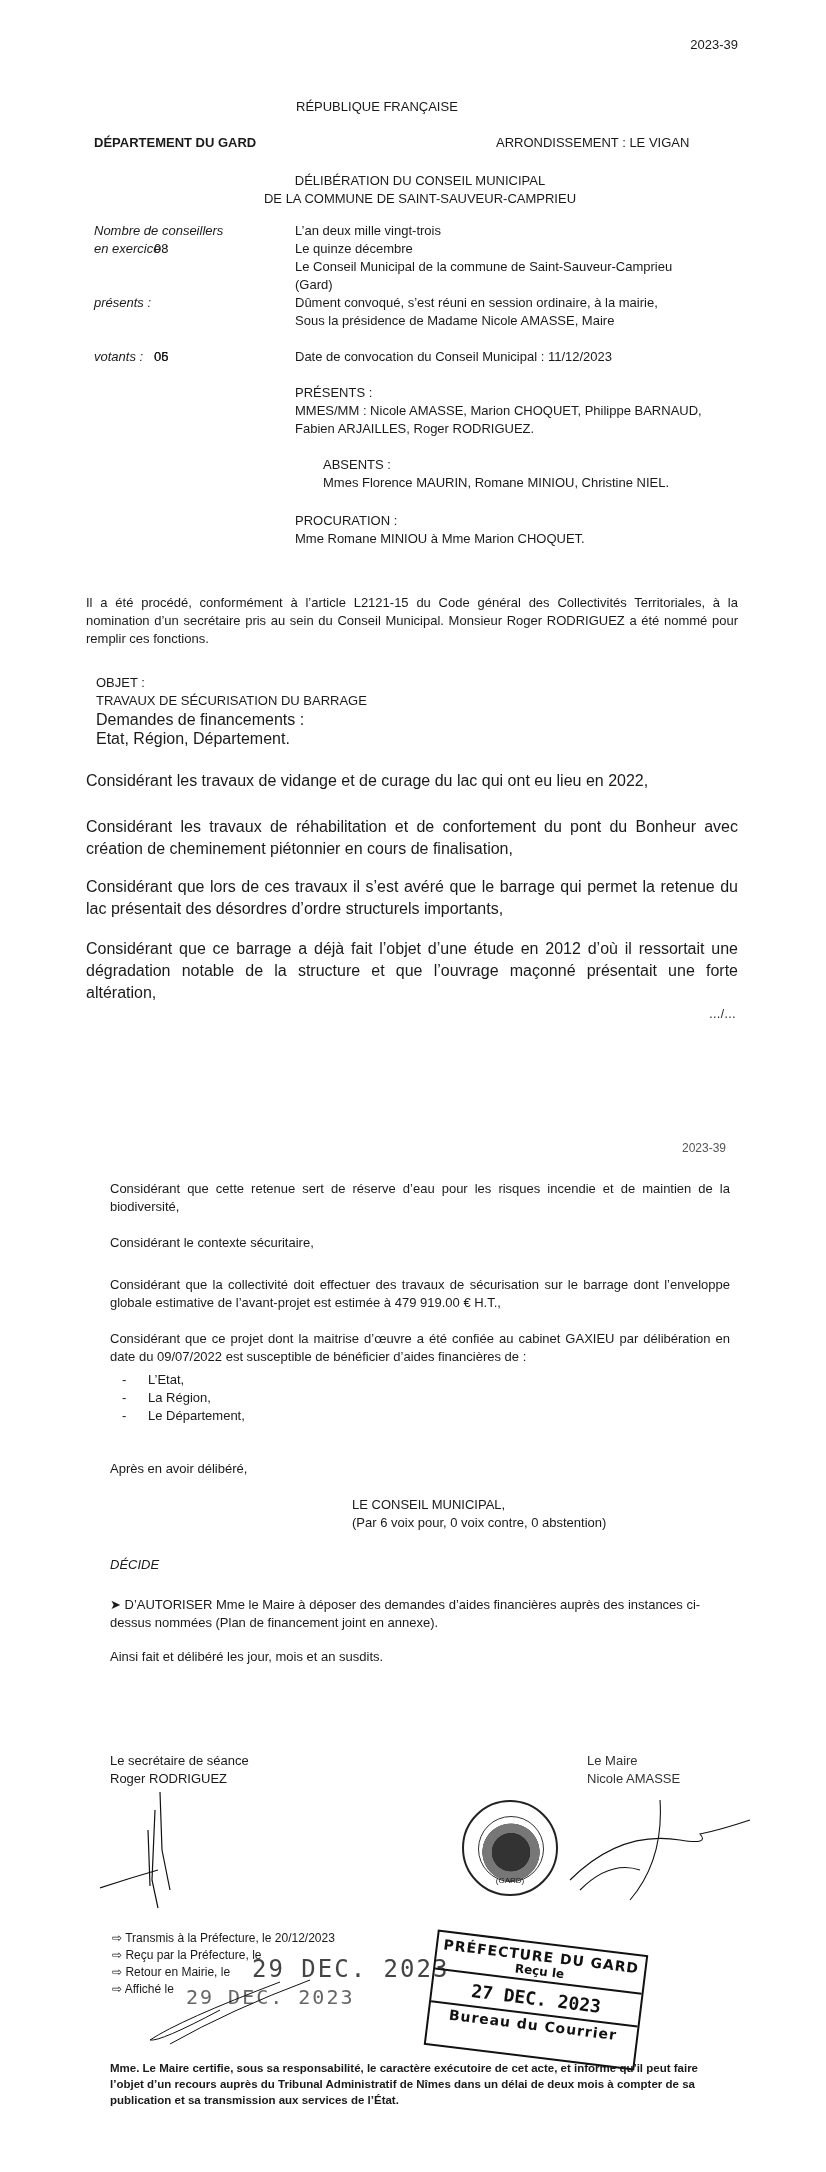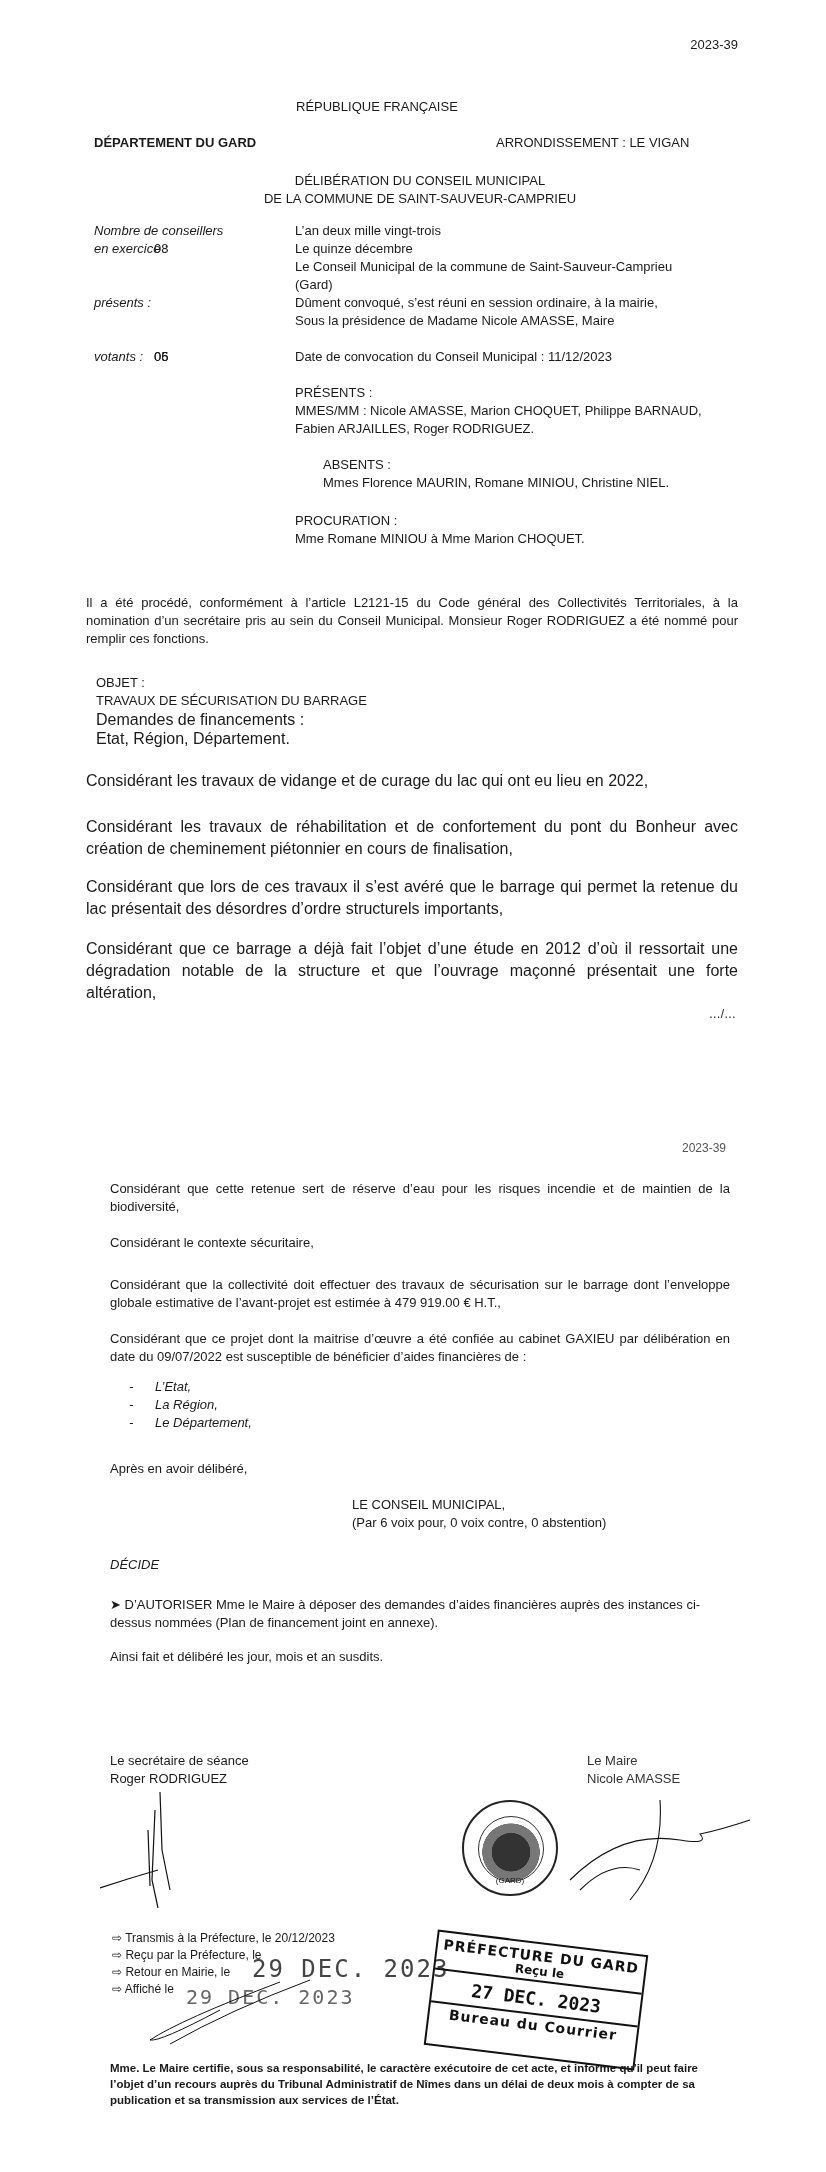--- a/index.html
+++ b/index.html
@@ -7,21 +7,21 @@
          font-family: "Liberation Sans", sans-serif; color: #1a1a1a; }
   .abs { position: absolute; }
   .t13 { font-size: 13px; line-height: 18px; }
   .t14 { font-size: 16px; line-height: 22px; }
   .t12 { font-size: 12px; line-height: 17px; }
   .it { font-style: italic; }
   .center { text-align: center; }
   .just { text-align: justify; }
   .gray { color: #333; }
   .grayer { color: #555; }
-  .dash-list { margin: 11px; padding: 0; list-style: none; font-style: italic; }
+  .dash-list { margin: 4px; padding: 0; list-style: none; }
   .dash-list li { position: relative; padding-left: 34px; }
   .dash-list li::before { content: "-"; position: absolute; left: 8px; }
   .arrow-list { margin: 0; padding: 0; list-style: none; }
   .stamp-date { font-family: "DejaVu Sans Mono", monospace; color: #444; letter-spacing: 2px; }
   .pref-stamp { position: absolute; left: 430px; top: 1942px; width: 208px; height: 112px;
                 border: 2px solid #111; transform: rotate(7deg); background: transparent;
                 font-family: "DejaVu Sans", sans-serif; color: #111; }
   .pref-stamp .row { text-align: center; }
   .pref-stamp .r1 { font-weight: bold; font-size: 14px; padding-top: 4px; letter-spacing: 1px; }
   .pref-stamp .r2 { font-weight: bold; font-size: 12px; border-bottom: 2px solid #111; padding-bottom: 2px; }

